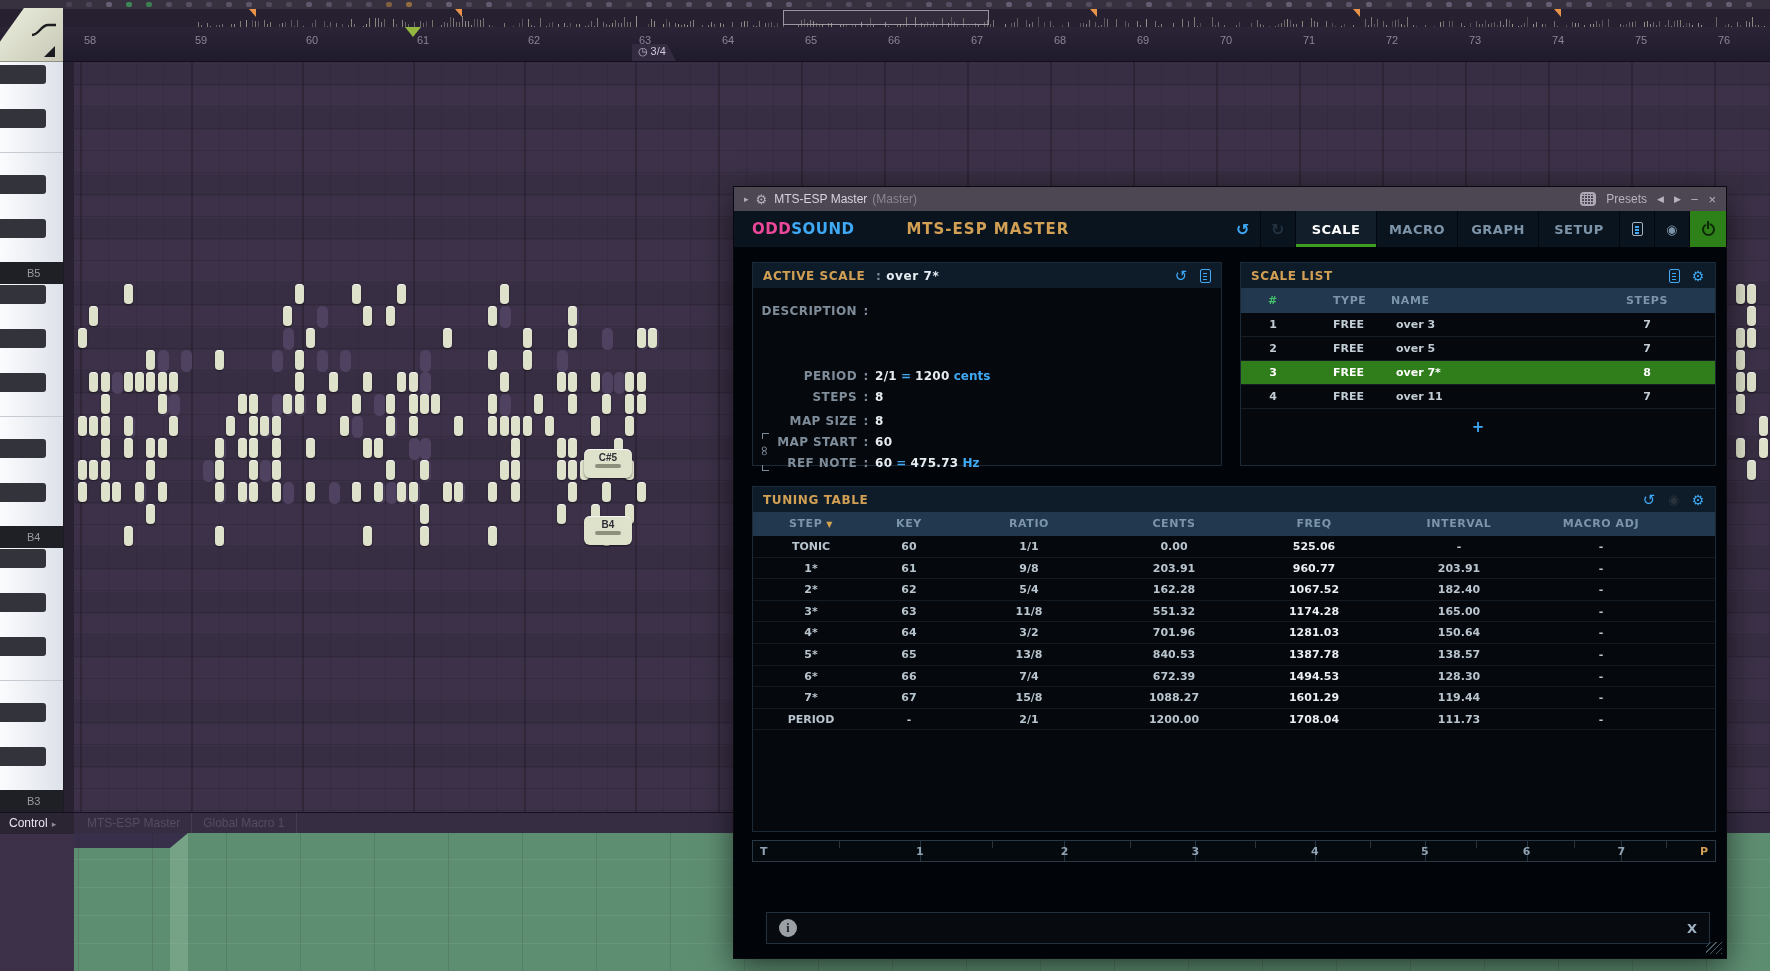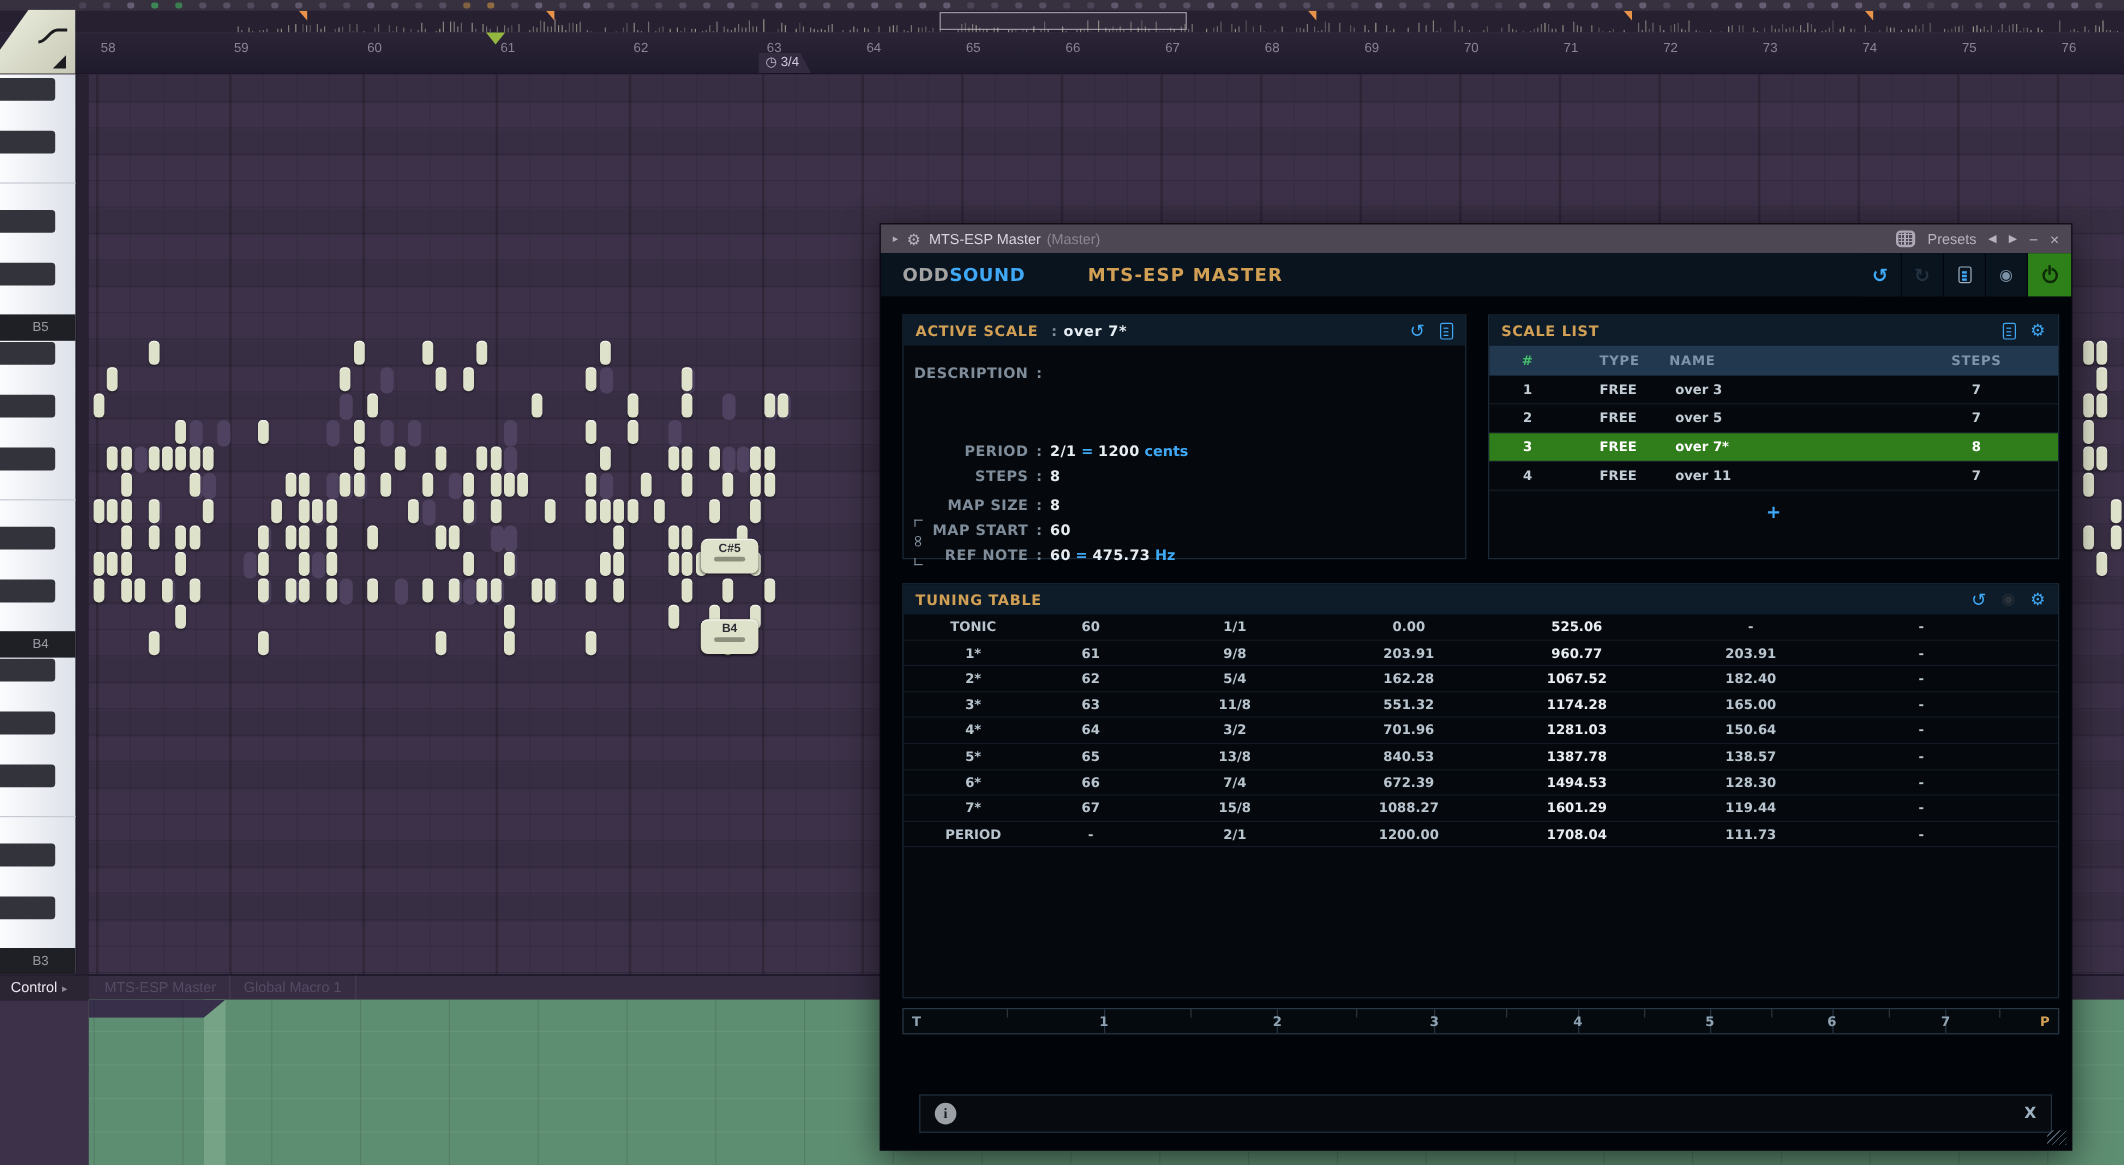--- a/index.html
+++ b/index.html
@@ -58,21 +58,21 @@
 #ptitle .gear{color:#b8b2be;font-size:13px;margin-right:7px}
 #ptitle .ctx{color:#8b8593;margin-left:5px}
 #ptitle .right{margin-left:auto;display:flex;align-items:center;gap:10px;padding-right:10px;color:#b8b2be}
 #gridicon{width:16px;height:14px;border:2px solid #aea8b6;border-radius:4px;background:
  repeating-linear-gradient(90deg,transparent 0 2px,#aea8b6 2px 3px),
  repeating-linear-gradient(0deg,transparent 0 2px,#aea8b6 2px 3px)}
 #ptitle .nav{font-size:9px}
 #ptitle .mm{font-size:13px}
 #phead{position:absolute;left:0;top:24px;width:100%;height:36px;background:#0a141f;display:flex;align-items:stretch}
 #brand{display:flex;align-items:center;font-weight:bold;font-size:15px;letter-spacing:.5px;padding-left:18px}
-#brand .odd{color:#a3a3a3}#brand .snd{color:#3fa9f5}
+#brand .odd{color:#ec4899}#brand .snd{color:#3fa9f5}
 #prodname{display:flex;align-items:center;font-weight:bold;font-size:15px;letter-spacing:1px;color:#d2a054;padding-left:52px}
 #headright{margin-left:auto;display:flex;align-items:stretch;gap:1px;background:#030810}
 .hbtn{display:flex;align-items:center;justify-content:center;background:#0a141f;color:#7d94a8;font-weight:bold;font-size:13px;letter-spacing:.5px;position:relative}
 .hbtn.tab{width:80px}
 .hbtn.tab.active{color:#fff;background:#121e2a}
 .hbtn.tab.active::after{content:'';position:absolute;left:0;right:0;bottom:0;height:3px;background:#3f9e20}
 .hbtn.sq{width:34px}
 .hbtn .undo{color:#3fa9f5;font-size:16px}
 .hbtn .redo{color:#233240;font-size:16px}
 #pwr{width:36px;background:#2e8018;display:flex;align-items:center;justify-content:center}
@@ -1046,20 +1046,26 @@
           <span class="snd">SOUND</span>
       </div>
       <div id="prodname">MTS-ESP MASTER</div>
       <div id="headright">
         <div class="hbtn sq">
             <span class="undo">↺</span>
           </div>
         <div class="hbtn sq">
             <span class="redo">↻</span>
           </div>
+        <div id="tabsholder" style="display:flex;gap:1px">
+            <div class="hbtn tab active">SCALE</div>
+            <div class="hbtn tab">MACRO</div>
+            <div class="hbtn tab">GRAPH</div>
+            <div class="hbtn tab">SETUP</div>
+          </div>
         <div class="hbtn sq">
             <span class="icon-doc" style="border-color:#9fb2c2"></span>
           </div>
         <div class="hbtn sq">
             <span>◉</span>
           </div>
         <div id="pwr">
             <span class="pico"></span>
           </div>
       </div>
@@ -1165,20 +1171,29 @@
 
     <div class="panel" id="ttable" style="left:18px;top:299px;width:964px;height:346px">
       <div class="phdr">
         <span class="t">TUNING TABLE</span>
         <span class="icons">
           <span class="icon-undo">↺</span>
           <span class="icon-circle-dim">◉</span>
           <span class="icon-gear">⚙</span>
         </span>
       </div>
+      <div class="tthead">
+          <div>STEP<span class="sort">▼</span></div>
+          <div>KEY</div>
+          <div>RATIO</div>
+          <div>CENTS</div>
+          <div>FREQ</div>
+          <div>INTERVAL</div>
+          <div>MACRO ADJ</div>
+        </div>
       <div id="ttrows">
           <div class="ttrow">
             <div>TONIC</div>
             <div>60</div>
             <div>1/1</div>
             <div>0.00</div>
             <div class="freq">525.06</div>
             <div>-</div>
             <div>-</div>
           </div>

